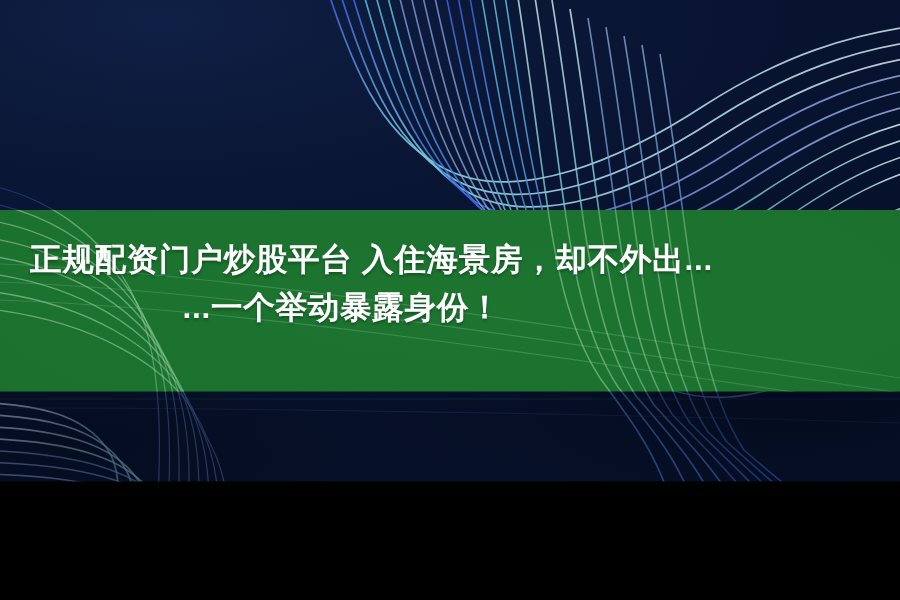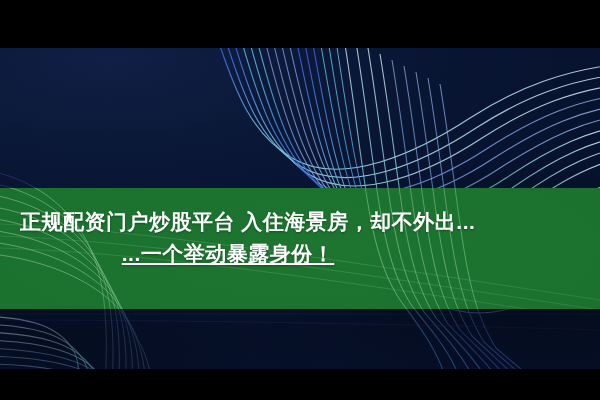--- a/index.html
+++ b/index.html
@@ -10,21 +10,20 @@
   body {
     font-family: "Liberation Sans", "DejaVu Sans", sans-serif;
   }
 
   #banner {
     position: relative;
     width: 600px;
     height: 321px;
     overflow: hidden;
     background: #071331;
-    margin-top: 48px;
   }
 
   
   .bg-base {
     position: absolute;
     inset: 0;
     background:
       radial-gradient(120% 90% at 18% 4%, #101f45 0%, #0a1736 34%, #07132f 62%, #06112b 100%);
   }
   .bg-vignette {
@@ -85,21 +84,20 @@
     white-space: nowrap;
   }
   .line-1 {
     display: block;
     text-align: left;
   }
   .line-2 {
     display: block;
     text-align: center;
     padding-right: 150px;
-    text-decoration: underline;
   }
 </style>
 </head>
 <body>
 
 <div id="banner">
 
   <div class="bg-base"></div>
 
   <svg class="lines" viewBox="0 0 600 400" preserveAspectRatio="none" aria-hidden="true">

